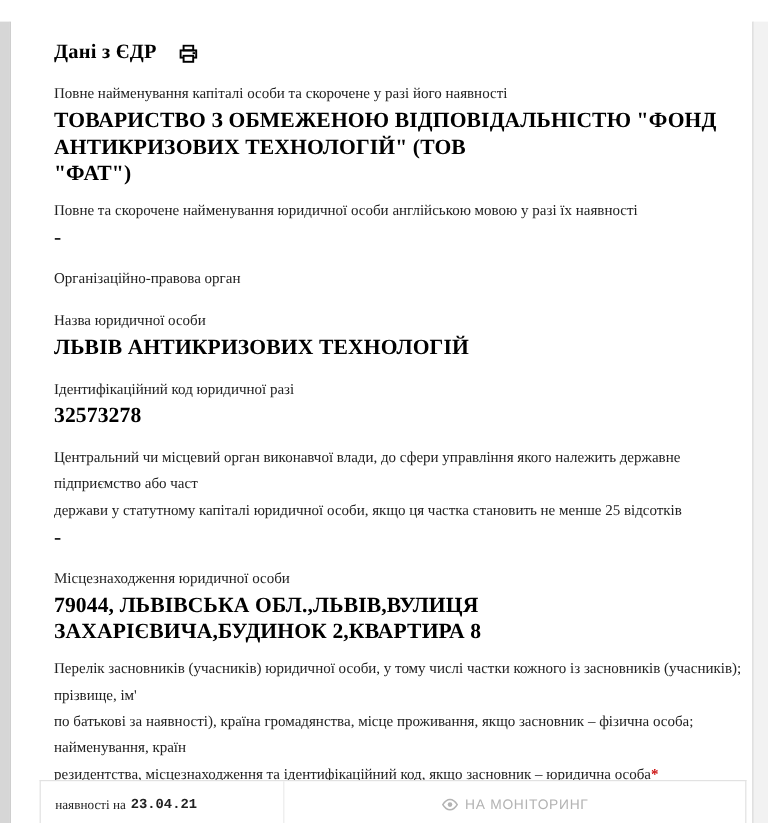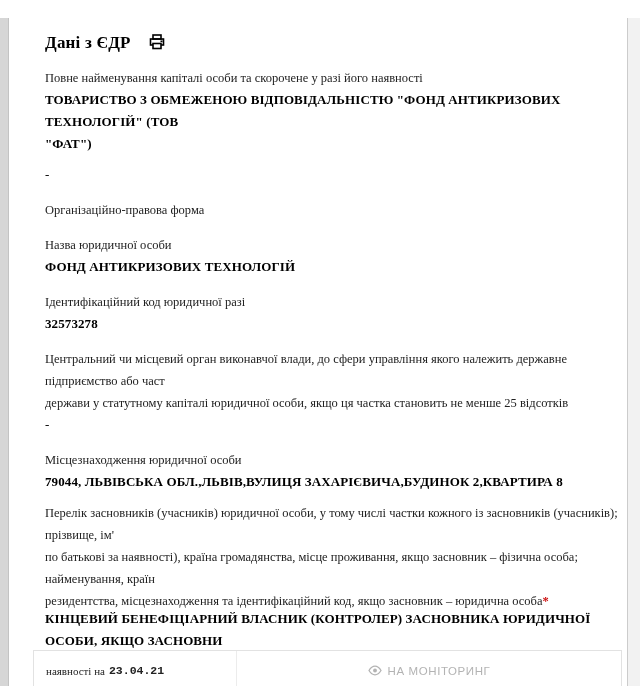--- a/index.html
+++ b/index.html
@@ -14,32 +14,32 @@
   }
   
   .bg-strip-left  { position:absolute; left:0;   top:18px; width:8px;  height:668px; background:#d6d6d6; }
   .card-edge-left { position:absolute; left:8px; top:18px; width:1px;  height:668px; background:#c3c3c3; }
   .card-edge-right{ position:absolute; left:627px;top:18px; width:1px; height:668px; background:#cccccc; }
   .bg-strip-right { position:absolute; left:628px;top:18px; width:12px; height:668px; background:#f2f2f2; }
 
   .content {
     position:absolute; left:45px; top:33px; width:578px;
   }
-  .doc-title-row { display:flex; align-items:flex-start; gap:18px; height:20px; margin-bottom:14px; }
+  .doc-title-row { display:flex; align-items:flex-end; gap:18px; height:20px; margin-bottom:14px; }
   .doc-title { font-size:17px; font-weight:bold; color:#000; letter-spacing:0.2px; }
   .print-btn { display:inline-flex; align-items:center; cursor:pointer; margin-top:1px; }
 
   .field { margin-bottom:13px; }
   .field.tight { margin-bottom:9px; }
   .label {
     font-size:12.5px; line-height:22px; color:#222;
     white-space:pre-line;
   }
   .value {
-    font-size:13px; line-height:22px; font-weight:bold; color:#000;
+    font-size:18px; line-height:22px; font-weight:bold; color:#000;
     white-space:pre-line; letter-spacing:0.1px;
   }
   .value.plain { font-weight:normal; }
 
   .founders-label { margin-bottom:0; }
   .req-mark { color:#cc1111; font-weight:bold; font-size:12.5px; }
 
   .beneficiary {
     margin-top:-4px;
     font-size:13px; line-height:22px; font-weight:bold; color:#000;
@@ -87,30 +87,31 @@
     </span>
   </div>
 
   <div class="field tight">
     <div class="label">Повне найменування капіталі особи та скорочене у разі його наявності</div>
     <div class="value">ТОВАРИСТВО З ОБМЕЖЕНОЮ ВІДПОВІДАЛЬНІСТЮ "ФОНД АНТИКРИЗОВИХ ТЕХНОЛОГІЙ" (ТОВ
 "ФАТ")</div>
   </div>
 
   <div class="field">
+    <div class="label">Повне та скорочене найменування юридичної особи англійською мовою у разі їх наявності</div>
     <div class="value plain">-</div>
   </div>
 
   <div class="field">
-    <div class="label">Організаційно-правова форма</div>
+    <div class="label">Організаційно-правова орган</div>
   </div>
 
   <div class="field">
     <div class="label">Назва юридичної особи</div>
-    <div class="value">ФОНД АНТИКРИЗОВИХ ТЕХНОЛОГІЙ</div>
+    <div class="value">ЛЬВІВ АНТИКРИЗОВИХ ТЕХНОЛОГІЙ</div>
   </div>
 
   <div class="field">
     <div class="label">Ідентифікаційний код юридичної разі</div>
     <div class="value">32573278</div>
   </div>
 
   <div class="field">
     <div class="label">Центральний чи місцевий орган виконавчої влади, до сфери управління якого належить державне підприємство або част
 держави у статутному капіталі юридичної особи, якщо ця частка становить не менше 25 відсотків</div>

